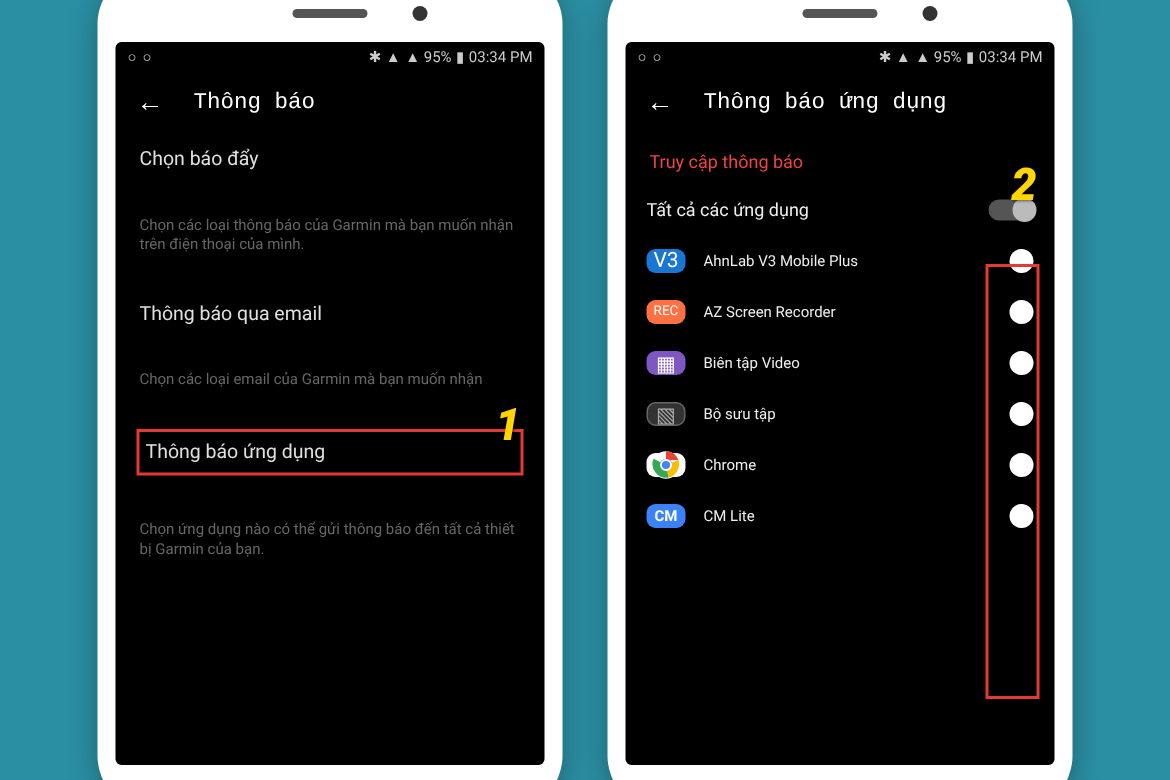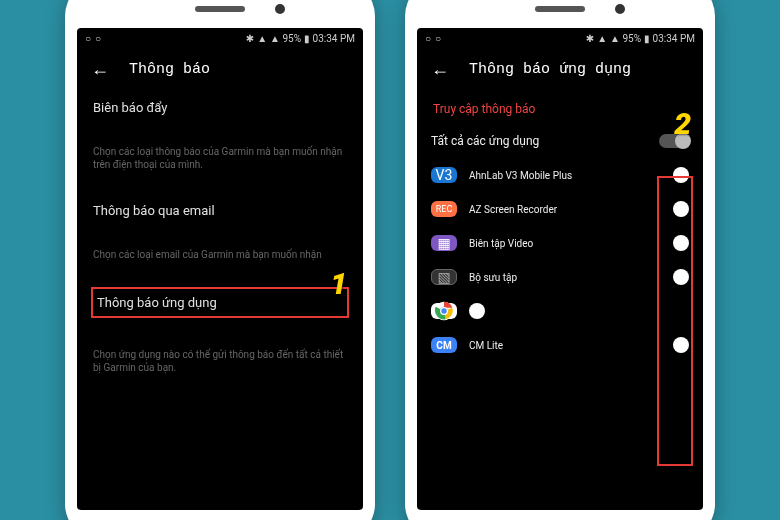--- a/index.html
+++ b/index.html
@@ -204,21 +204,21 @@
         <span>▮</span>
         <span>03:34 PM</span>
       </div>
     </div>
     <div class="header">
       <span class="back-arrow">←</span>
       <span class="header-title">Thông báo</span>
     </div>
 
     <div class="section">
-      <div class="section-title">Biên báo đẩy</div>
+      <div class="section-title">Chọn báo đẩy</div>
       <div class="section-desc">Chọn các loại thông báo của Garmin mà bạn muốn nhận trên điện thoại của mình.</div>
     </div>
     <div class="divider"></div>
     <div class="section">
       <div class="section-title">Thông báo qua email</div>
       <div class="section-desc">Chọn các loại email của Garmin mà bạn muốn nhận</div>
     </div>
     <div class="divider"></div>
     <div class="highlight-box">
       <div class="section-title">Thông báo ứng dụng</div>
@@ -285,20 +285,21 @@
           <div class="app-icon ic-chrome">
             <svg class="chrome-svg" viewBox="0 0 24 24">
               <circle cx="12" cy="12" r="11" fill="#fff"></circle>
               <circle cx="12" cy="12" r="5" fill="#4285f4"></circle>
               <path d="M12 1 A11 11 0 0 1 22 8 L12 8 Z" fill="#ea4335"></path>
               <path d="M22 8 A11 11 0 0 1 14 22 L12 12 Z" fill="#fbbc05"></path>
               <path d="M14 22 A11 11 0 0 1 2 7 L12 12 Z" fill="#34a853"></path>
               <circle cx="12" cy="12" r="4" fill="#4285f4" stroke="#fff" stroke-width="1.5"></circle>
             </svg>
           </div>
+          <div class="app-name">Chrome</div>
           <div class="radio"></div>
         </div>
         <div class="app-row">
           <div class="app-icon ic-cm">CM</div>
           <div class="app-name">CM Lite</div>
           <div class="radio"></div>
         </div>
       </div>
 
     <div class="toggle-column"></div>

